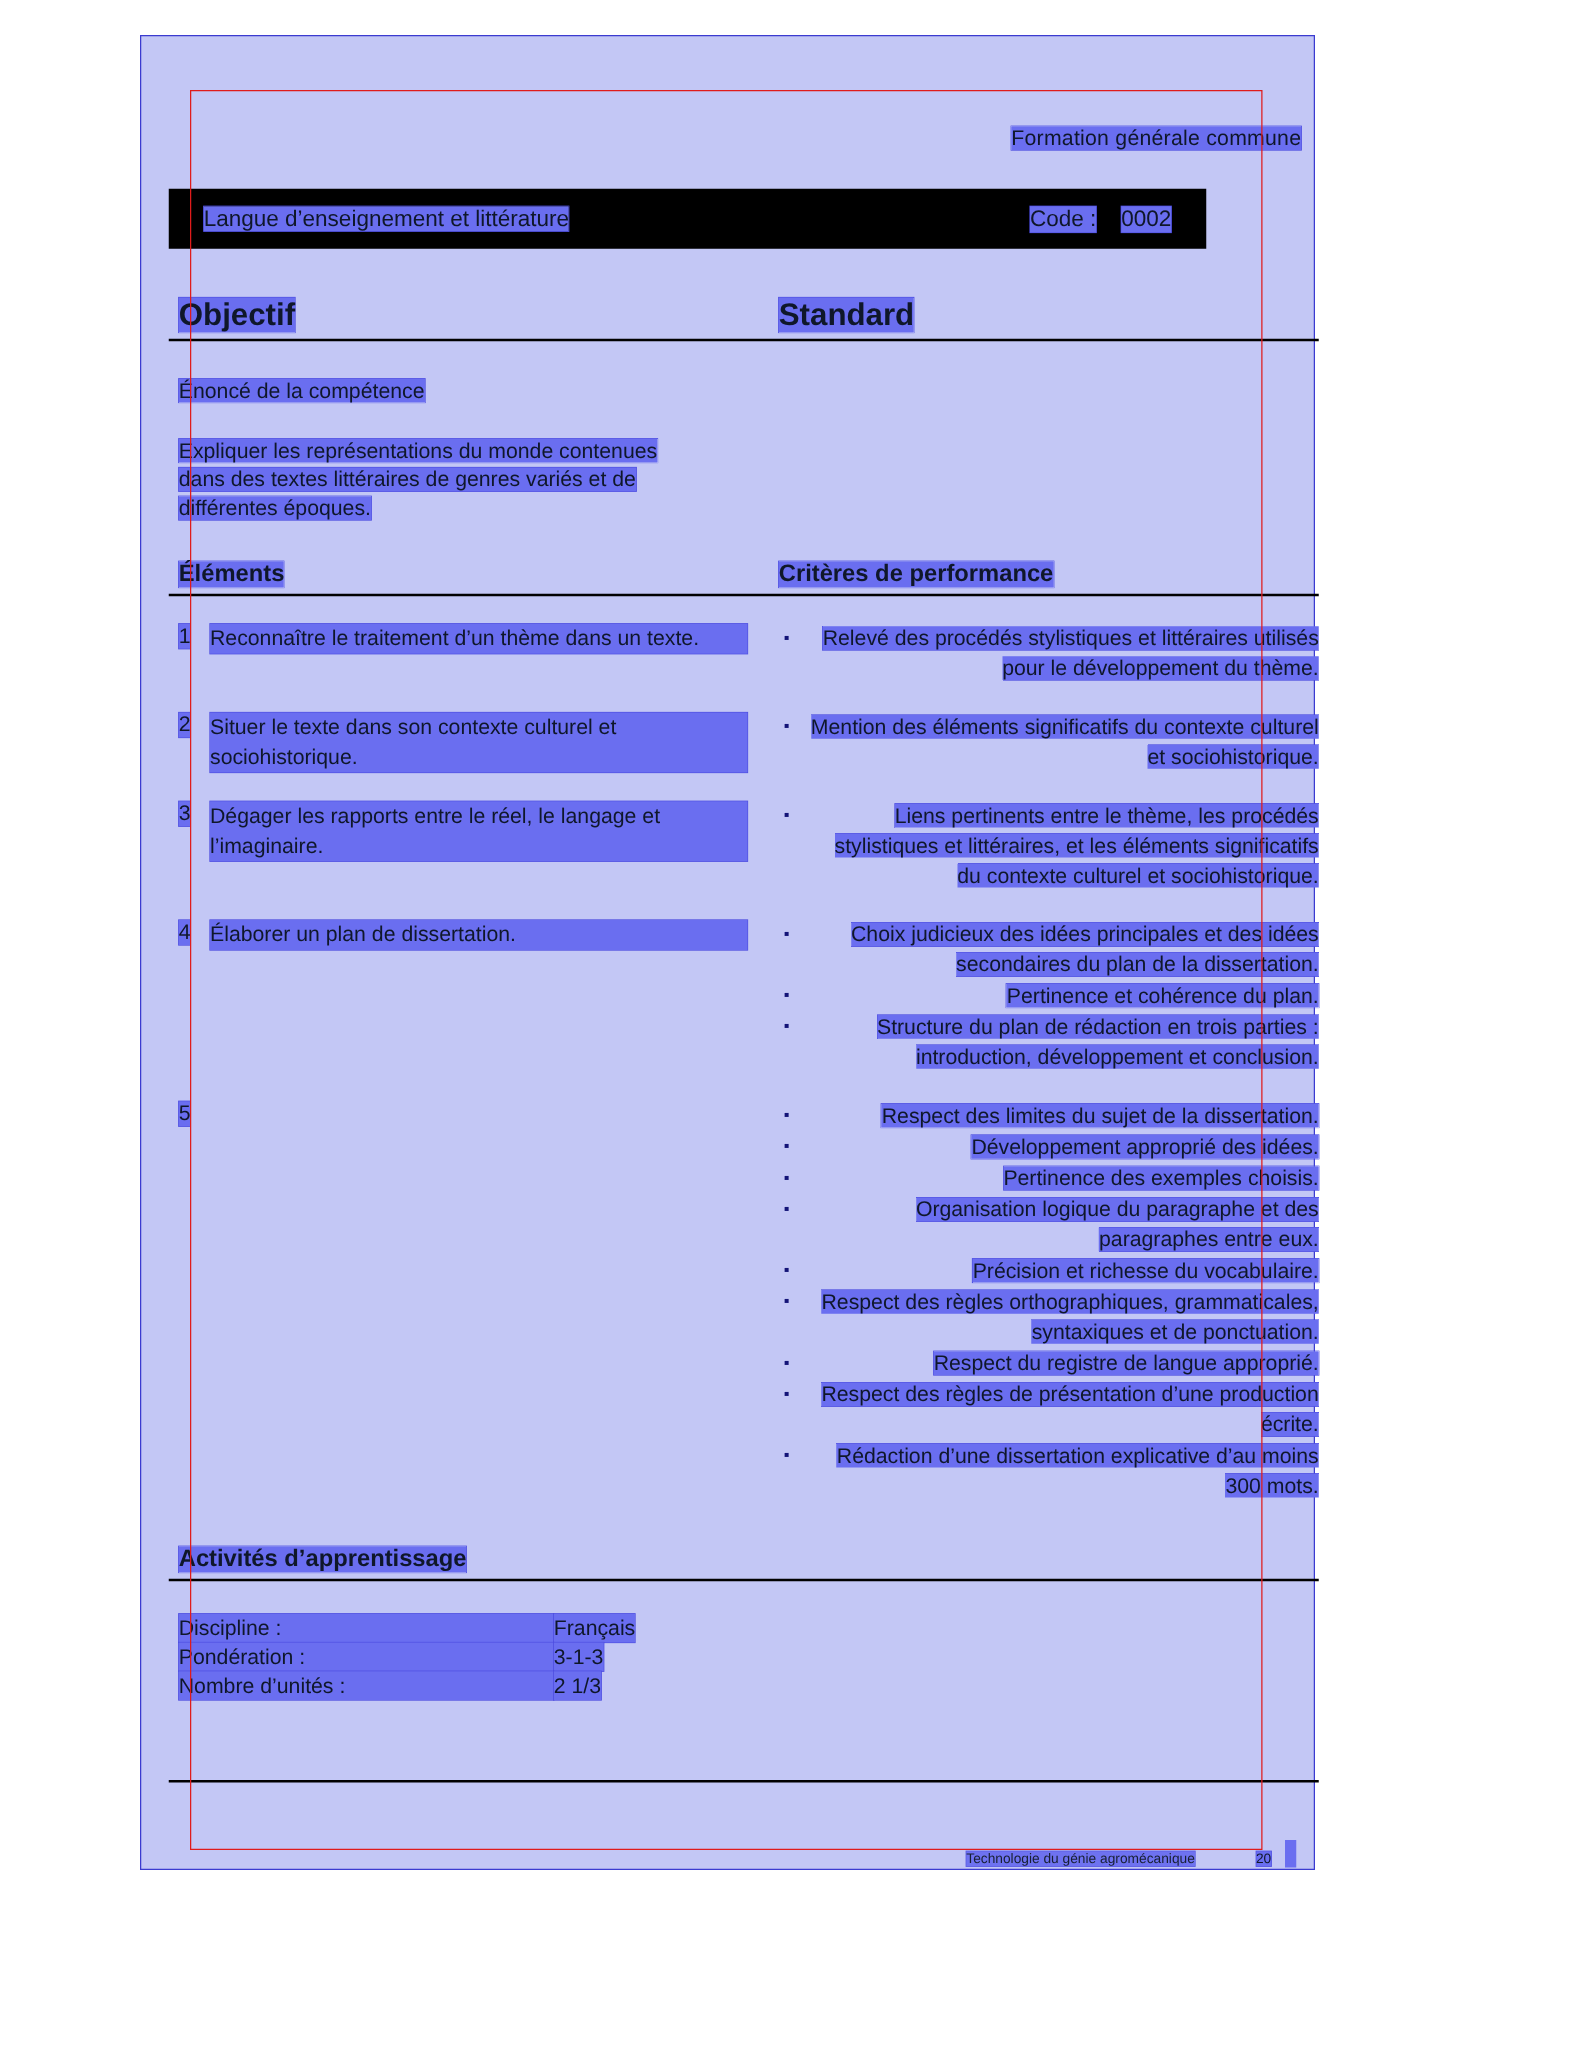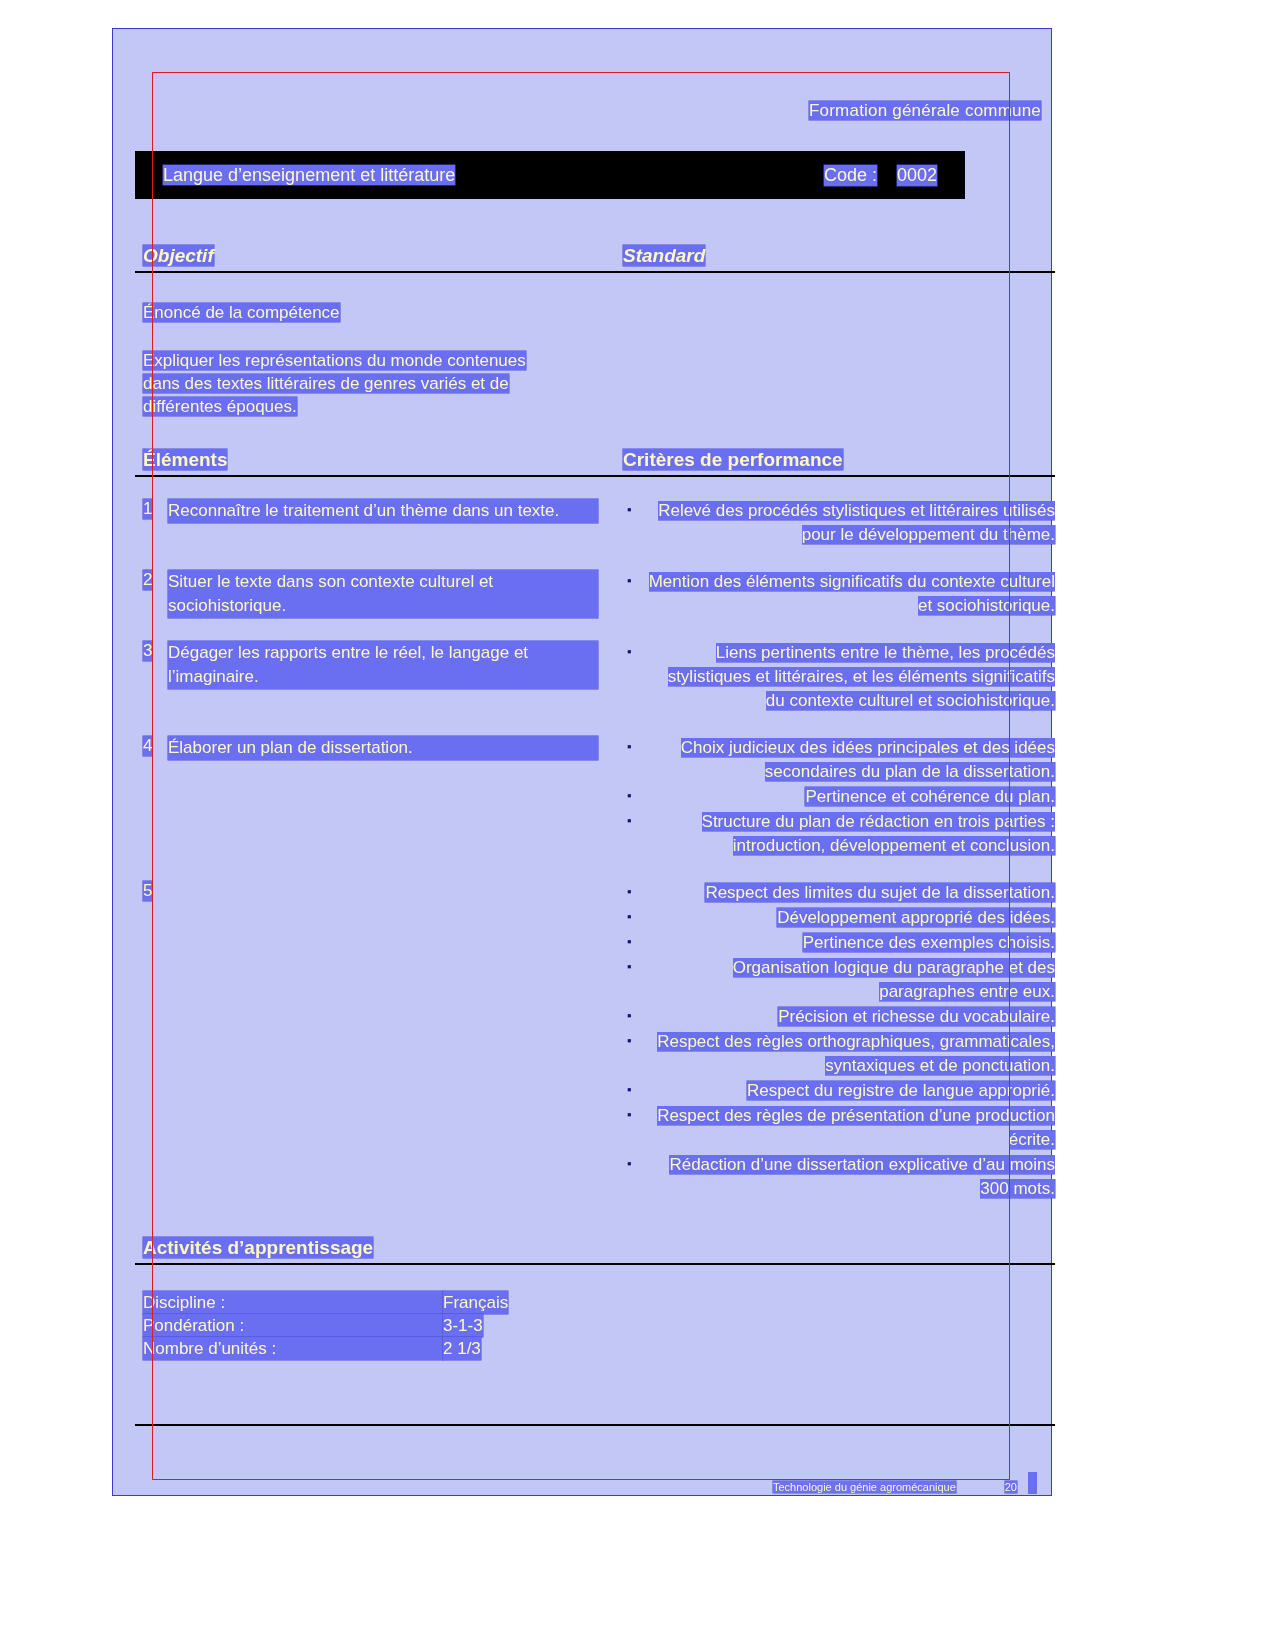--- a/index.html
+++ b/index.html
@@ -35,21 +35,21 @@
     width: 858px;
     height: 1408px;
     border: 1.5px solid #e01b1b;
     box-sizing: border-box;
     pointer-events: none;
   }
 
   
   .sel {
     background: #6a6ef0;
-    color: #fef9c3;
+    color: #0f172a;
     box-shadow: 0 0 0 0.5px #4a4ae0;
   }
 
   .running-head {
     position: absolute;
     right: 10px;
     top: 72px;
     font-size: 17px;
     letter-spacing: .2px;
     white-space: nowrap;
@@ -91,22 +91,21 @@
     bottom: 4px;
     font-weight: bold;
     font-size: 19px;
     white-space: nowrap;
   }
   .hrow .col-a { left: 8px; }
   .hrow .col-b { left: 488px; }
 
   #objectif-row { top: 208px; height: 36px; }
   #objectif-row .col-a, #objectif-row .col-b {
-    font-style: italic;
-    font-size: 19px;
+    font-size: 25px;
   }
 
   #elements-row { top: 412px; height: 36px; }
   #activites-row { top: 1200px; height: 36px; }
   #footer-rule {
     position: absolute;
     left: 22px;
     top: 1395px;
     width: 920px;
     border-bottom: 2.5px solid #000;

